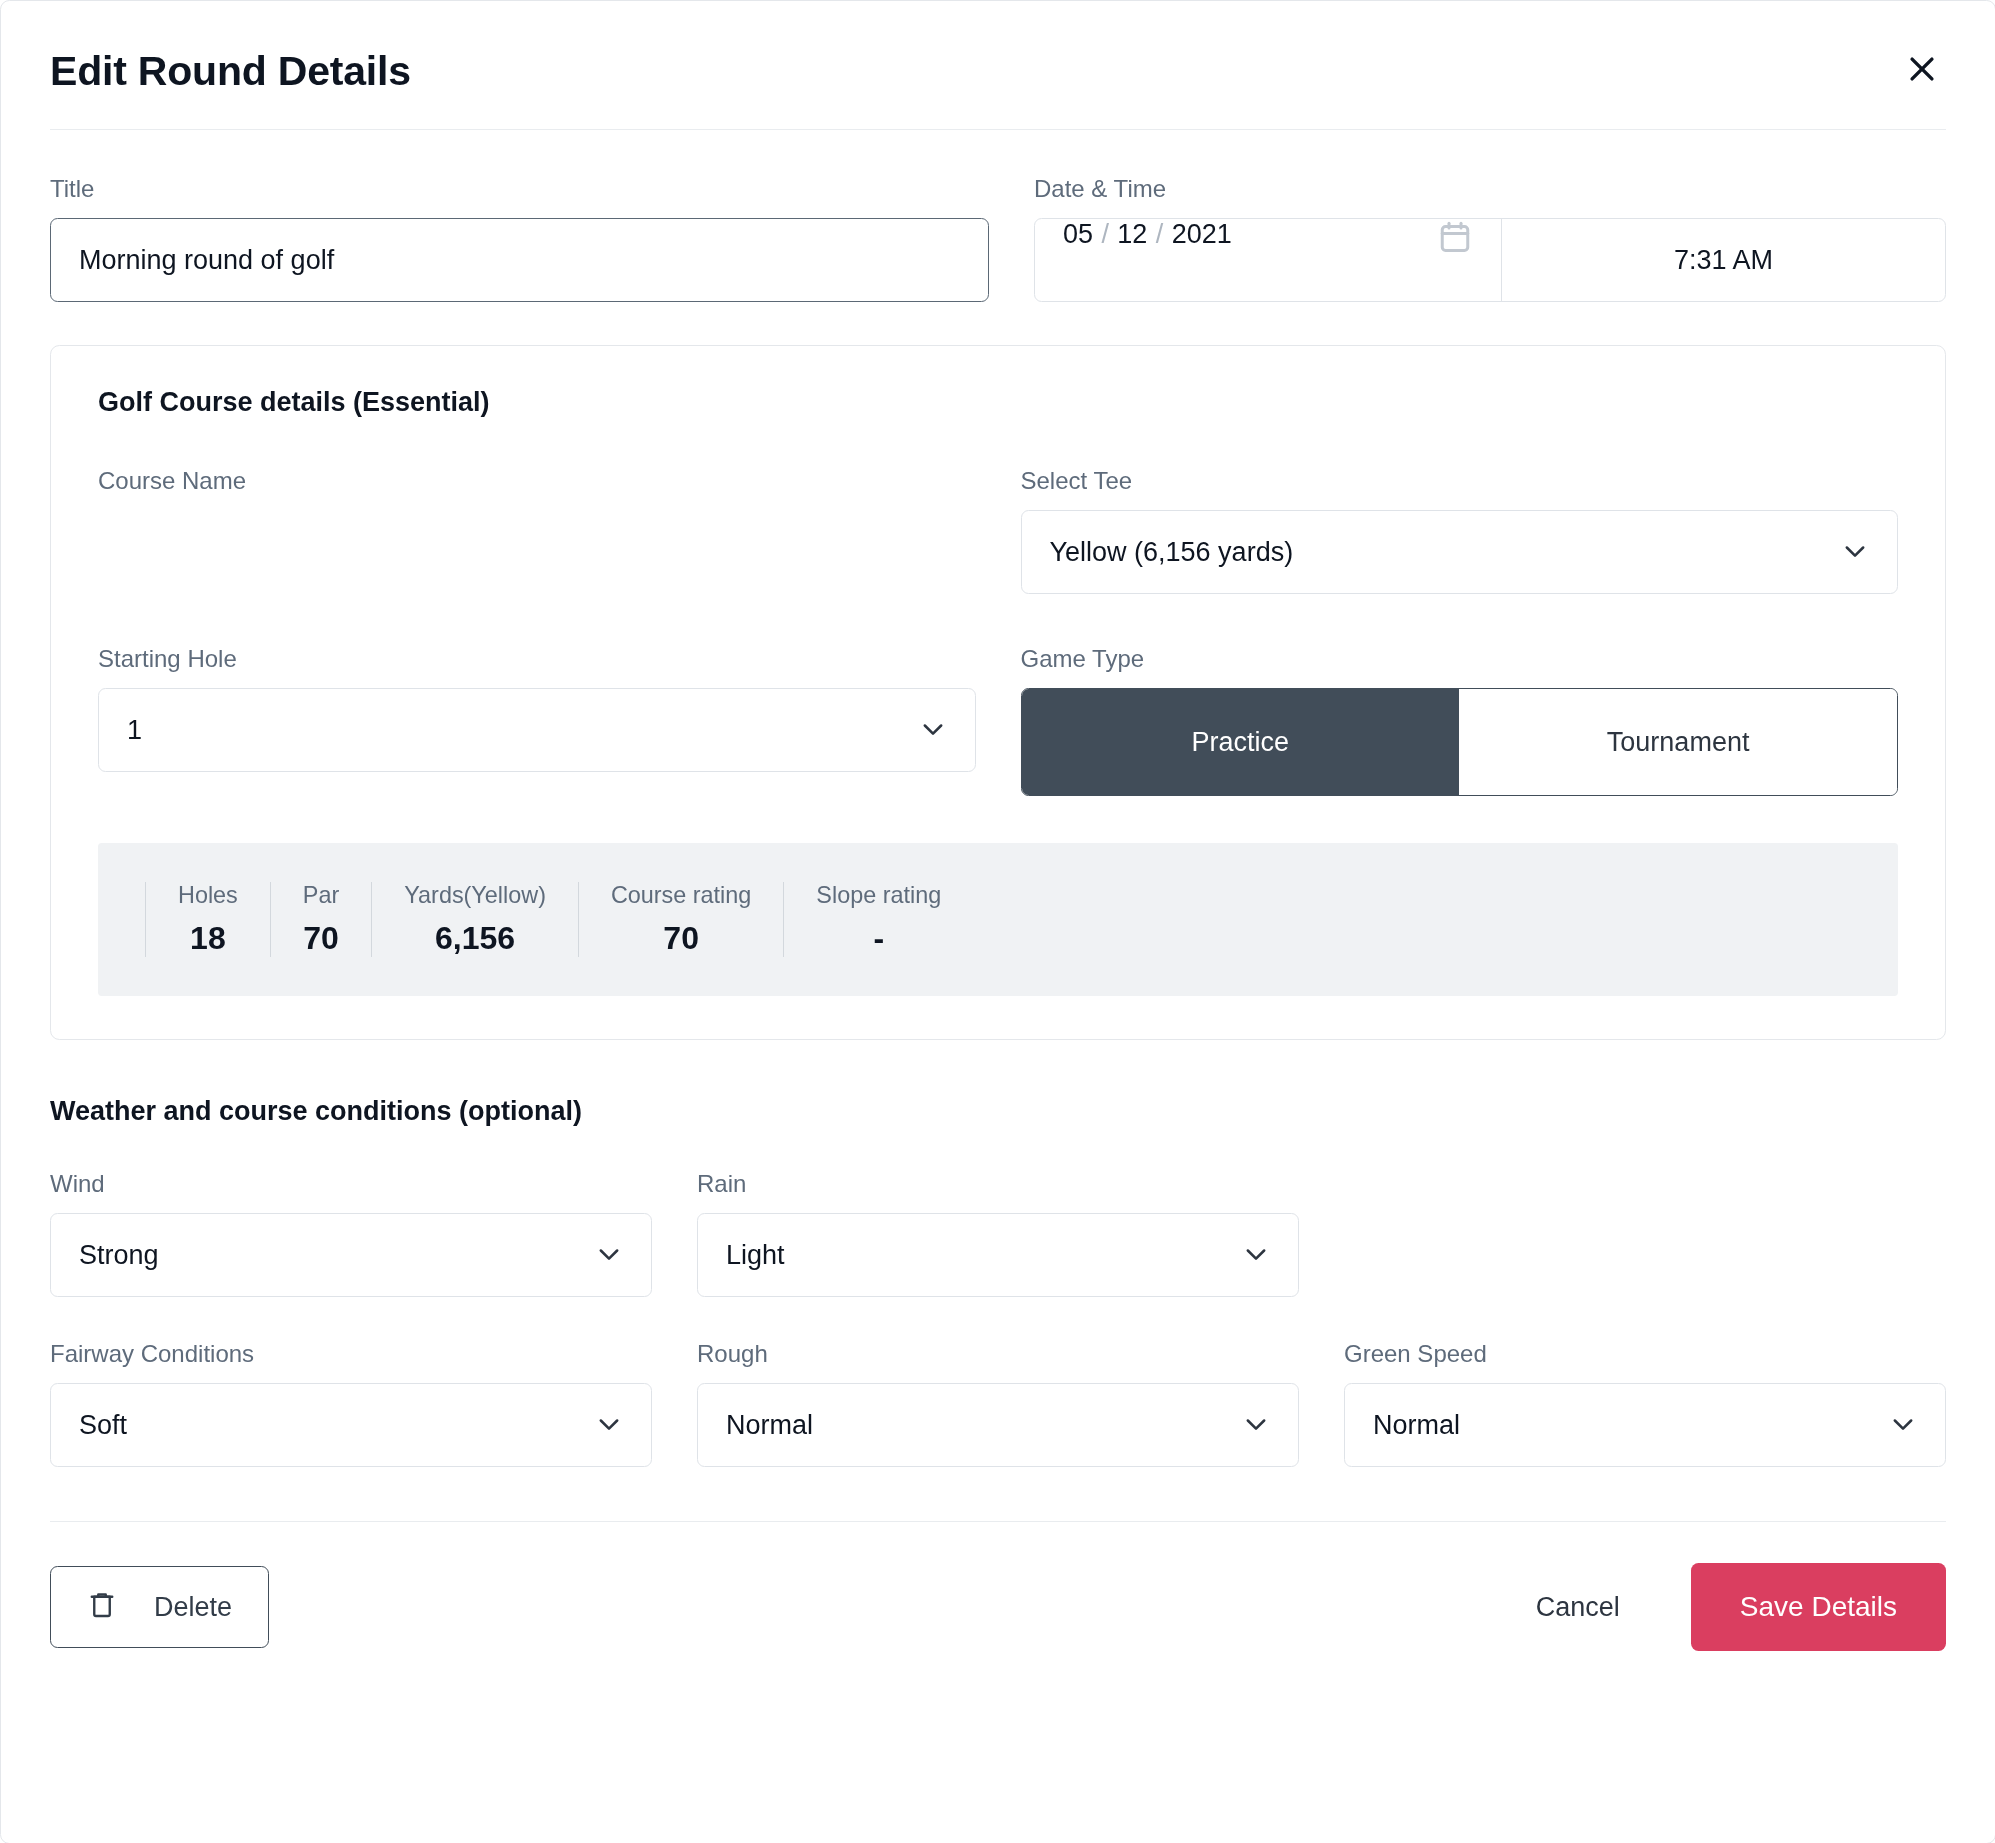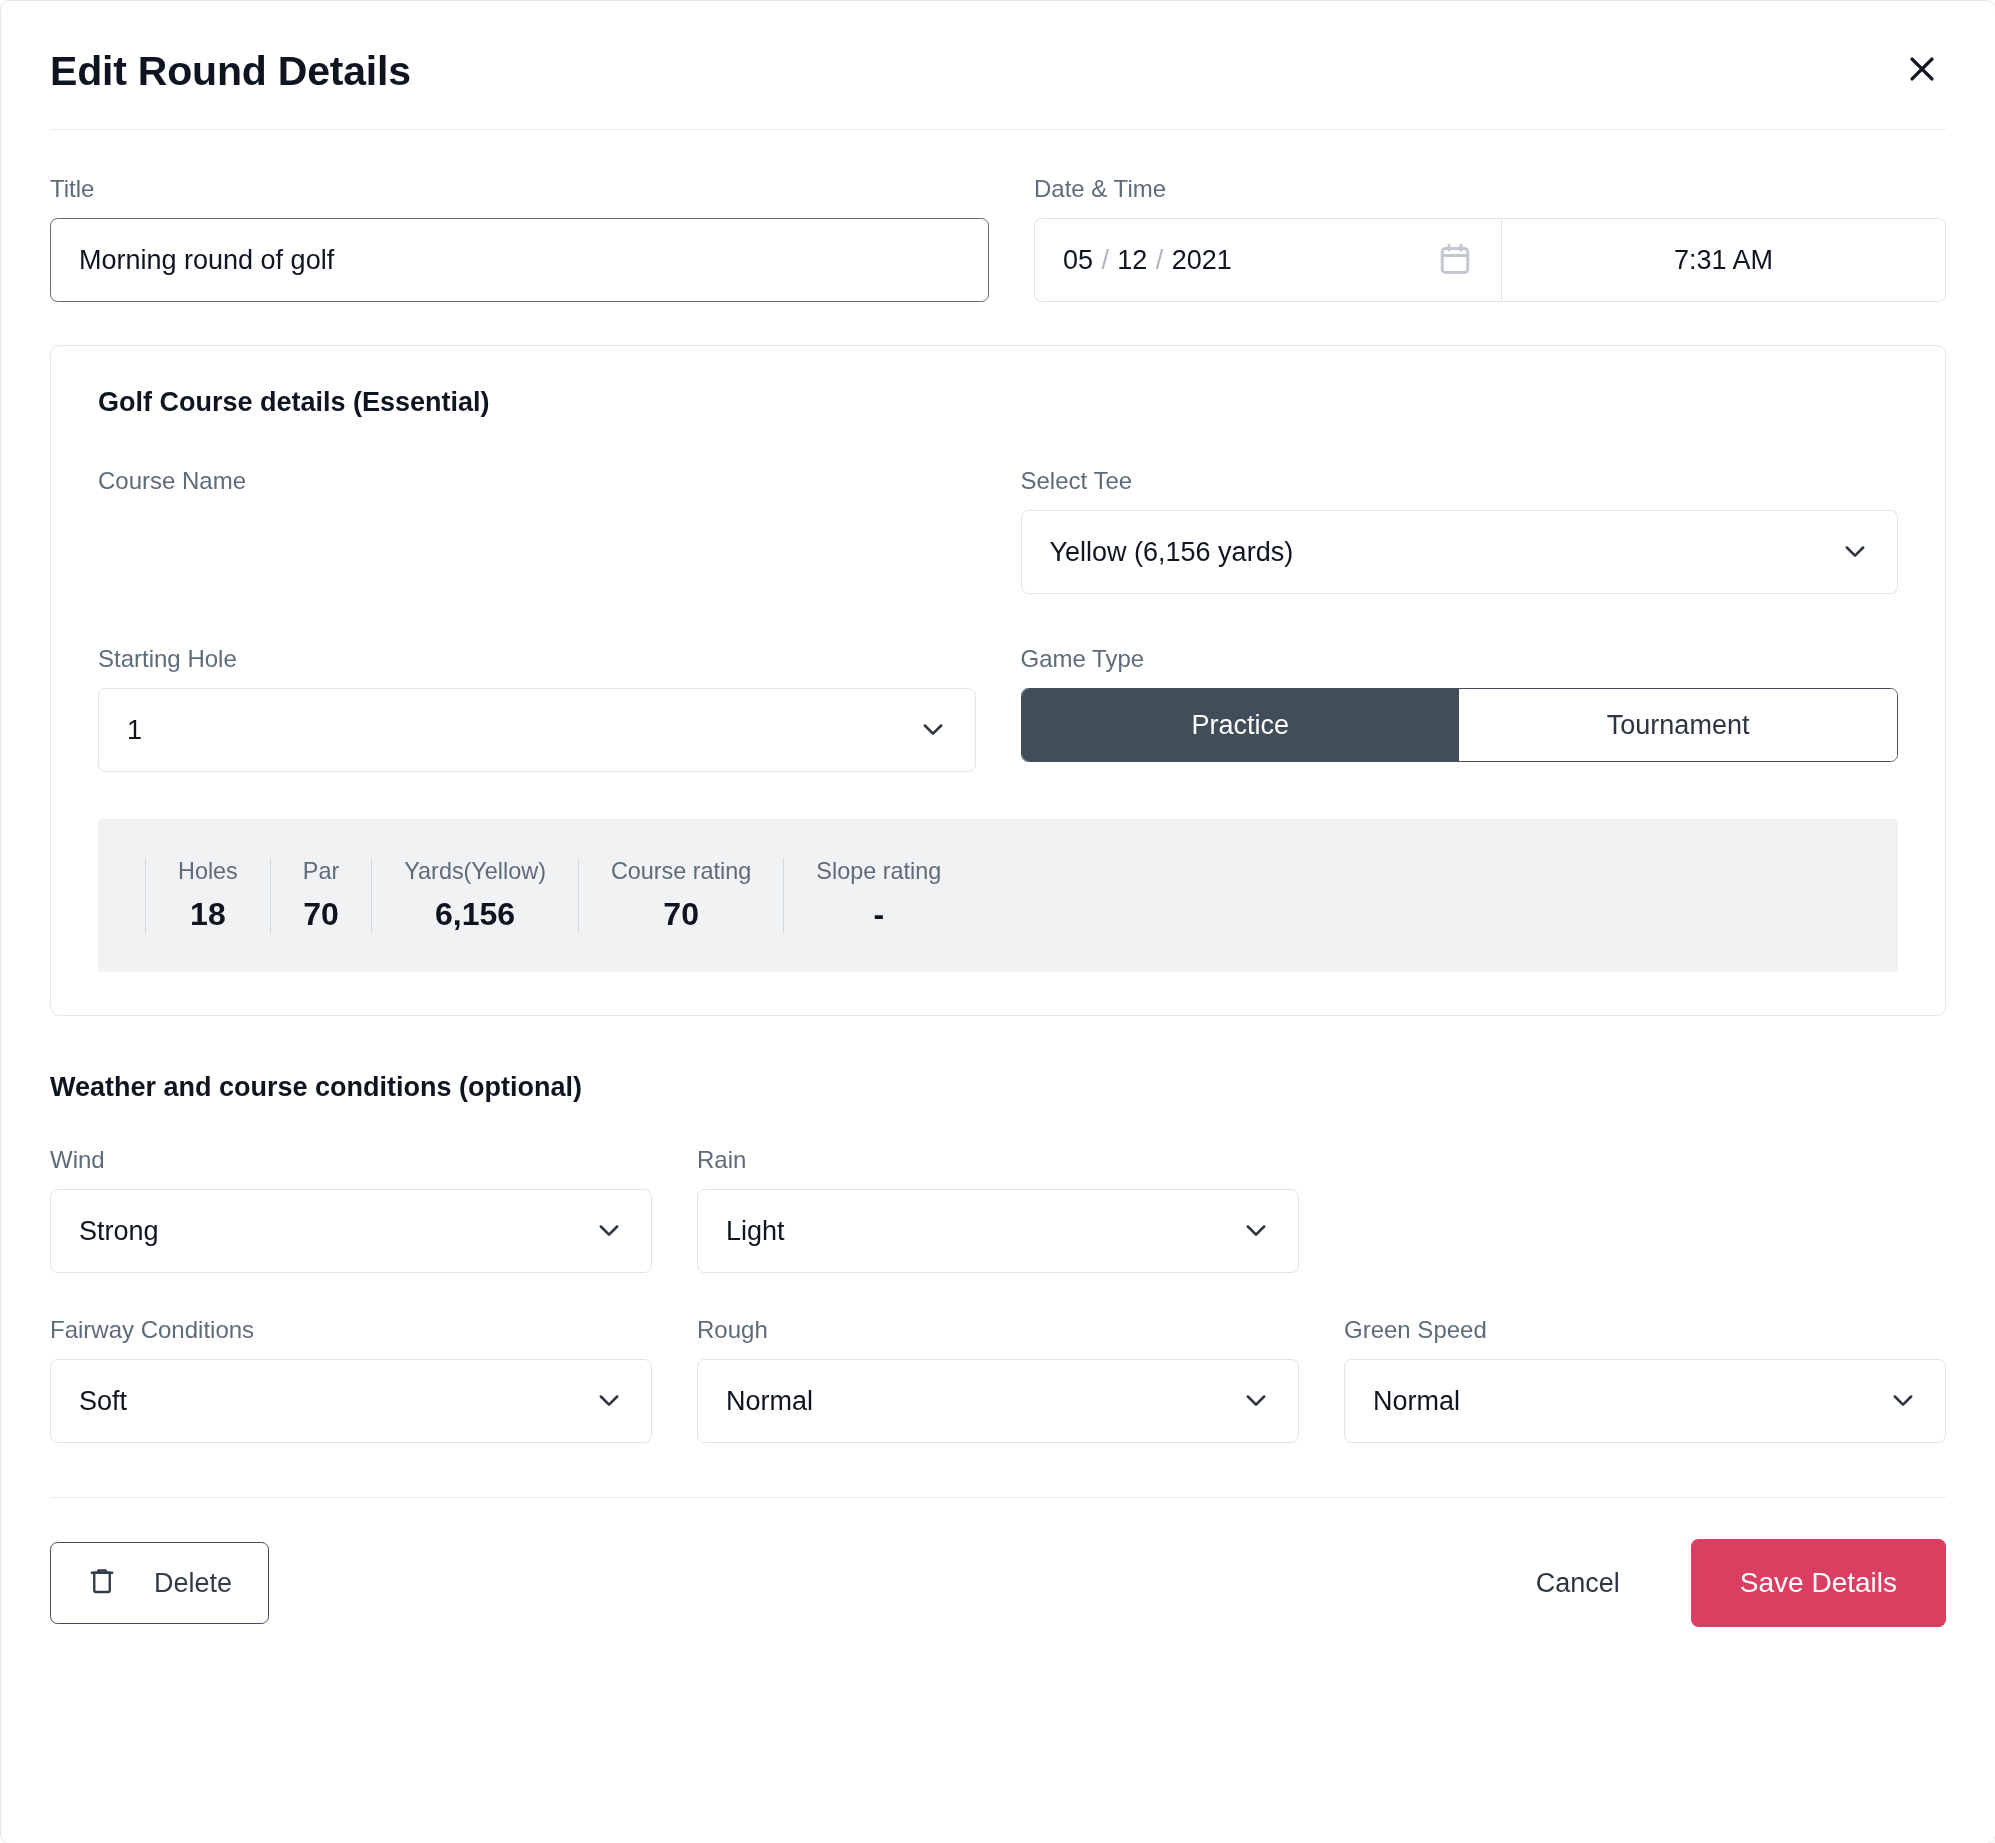--- a/index.html
+++ b/index.html
@@ -108,21 +108,20 @@
     width: 100%;
     height: 84px;
     border: 1.9px solid #dfe3e8;
     border-radius: 7.5px;
     overflow: hidden;
     background: #fff;
   }
   .date-part {
     flex: 0 0 467px;
     display: flex;
-    align-items: center;
     padding: 0 28px;
     border-right: 1.9px solid #dfe3e8;
   }
   .date-seg {
     font-size: 27px;
     color: #0e1521;
   }
   .date-slash {
     font-size: 27px;
     color: #aeb6c0;
@@ -186,21 +185,21 @@
     border: none;
     cursor: pointer;
     padding: 5.6px;
     display: flex;
   }
 
   
   .toggle-group {
     display: flex;
     width: 100%;
-    height: 74px;
+    height: 108px;
     border: 1.9px solid #414d59;
     border-radius: 7.5px;
     overflow: hidden;
   }
   .toggle-btn {
     flex: 1 1 0;
     display: flex;
     align-items: center;
     justify-content: center;
     font-size: 27px;

